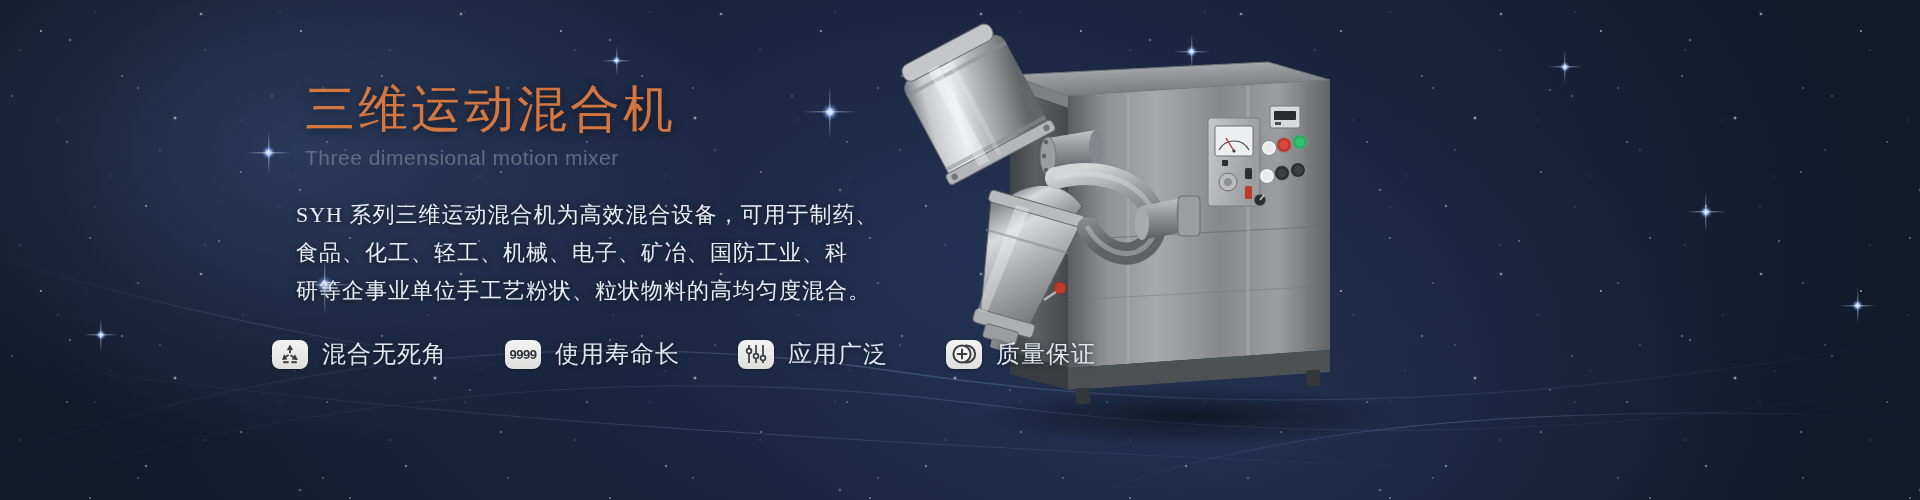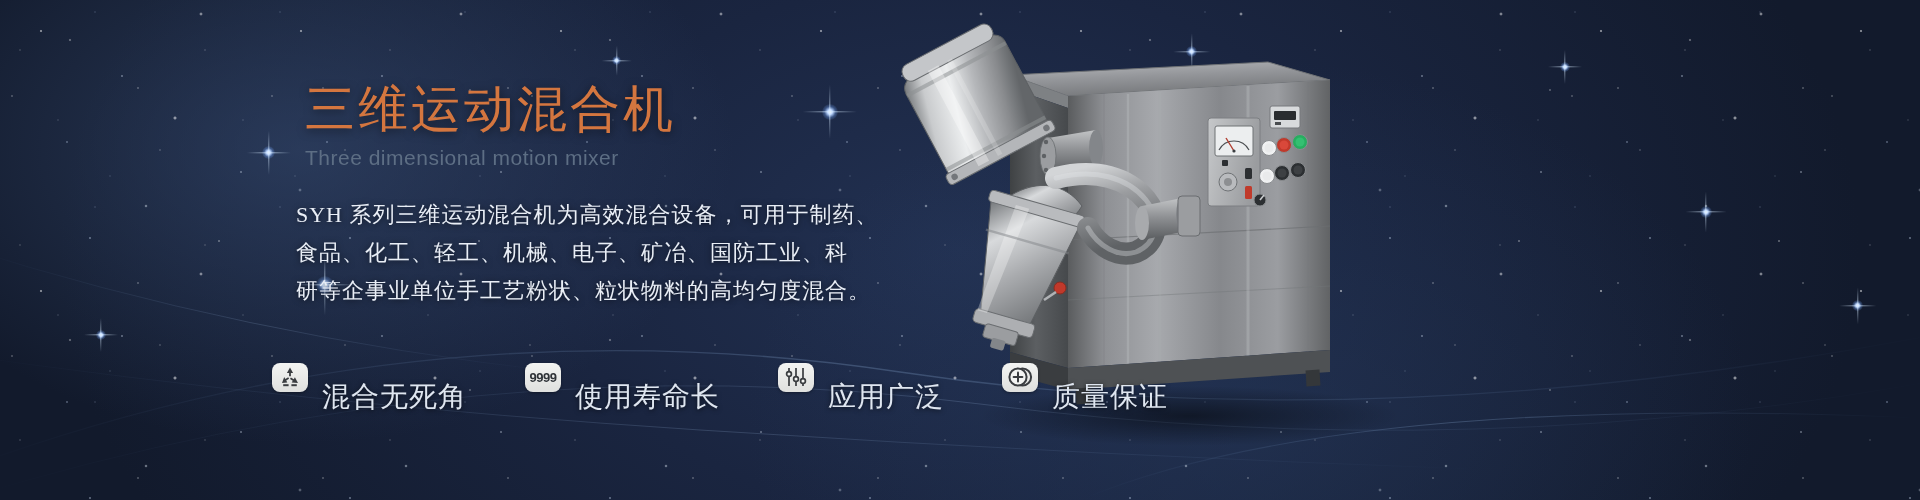--- a/index.html
+++ b/index.html
@@ -124,25 +124,24 @@
     box-shadow:0 1px 3px rgba(0,0,0,.35);
   }
   .feat-icon svg { display:block; }
   .feat-9999 {
     font-family:"Liberation Sans", sans-serif;
     font-size:13px; font-weight:700;
     color:#2f3338; letter-spacing:-.5px;
   }
   .feat-label {
     font-family:"Liberation Serif", serif;
-    font-size:28px; letter-spacing:1px;
+    font-size:24px; letter-spacing:1px;
     color:#dfe6f0;
     white-space:nowrap;
     text-shadow:0 1px 5px rgba(0,0,0,.65);
-    margin-top:40px;
   }
 
   
   .product { position:absolute; left:860px; top:0; width:640px; height:500px; z-index:5; }
 </style>
 </head>
 <body>
 
 <div class="banner">
 

